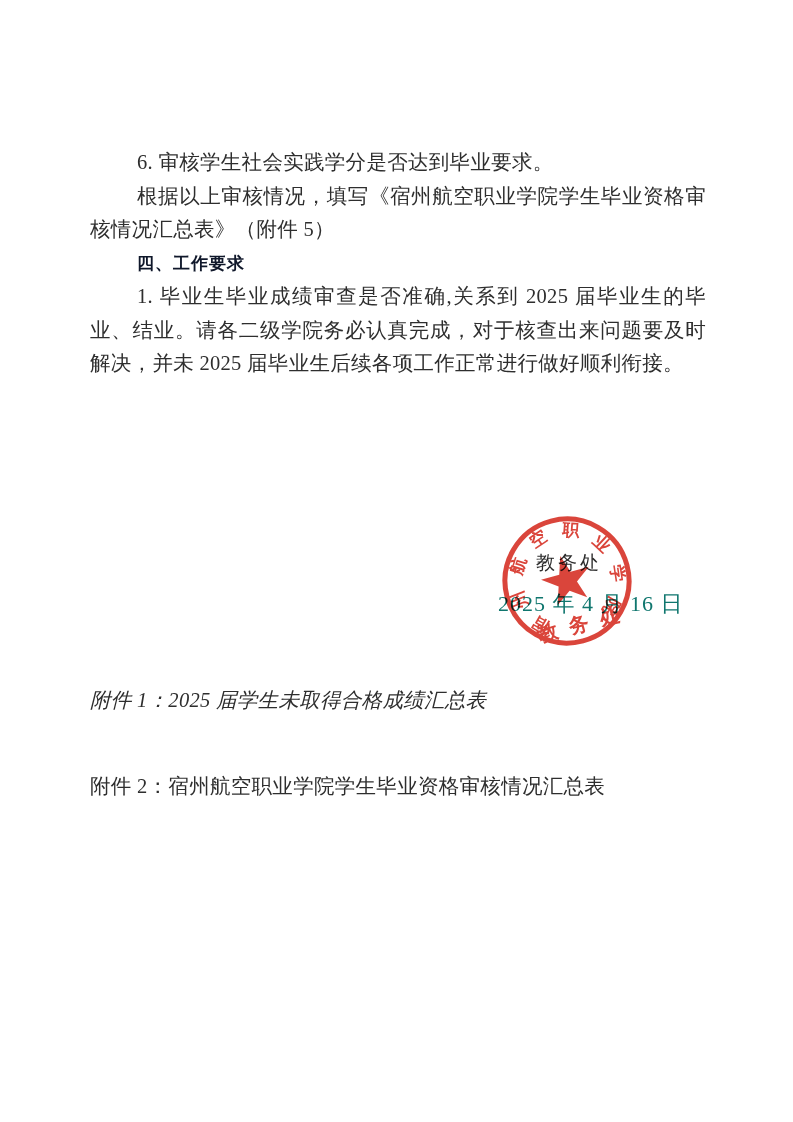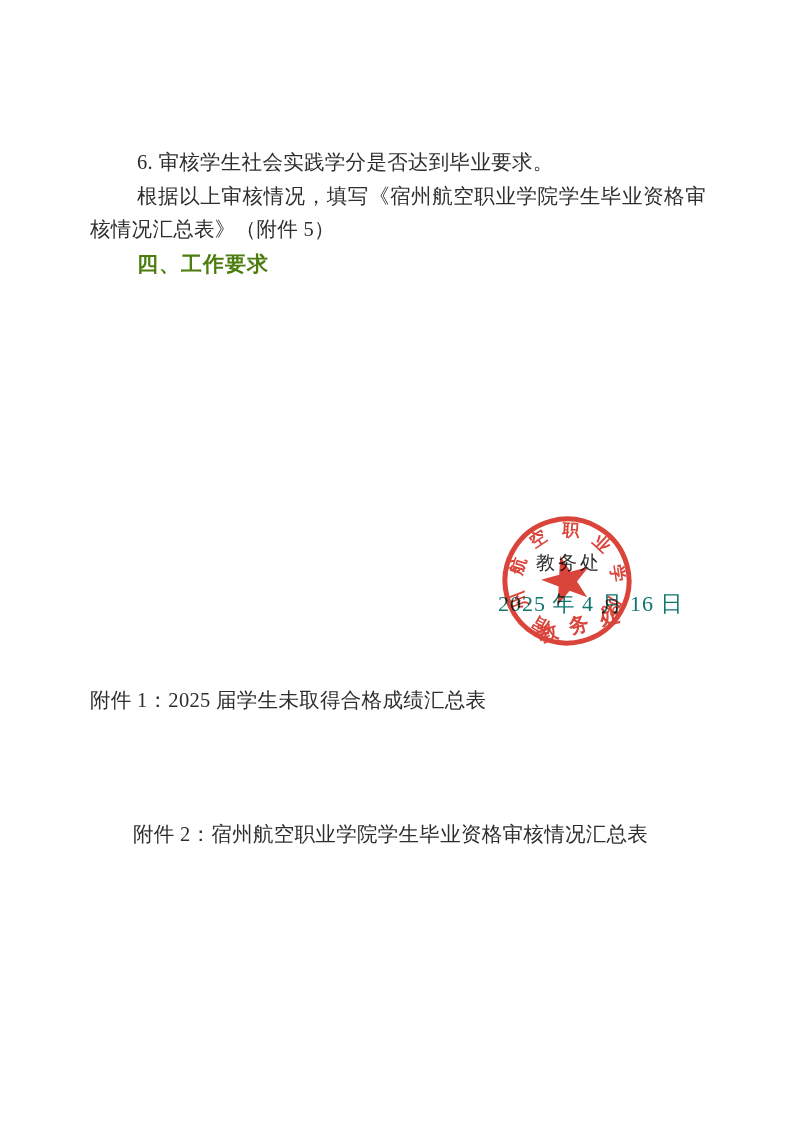--- a/index.html
+++ b/index.html
@@ -21,22 +21,22 @@
     line-height: 33.5px;
     color: #2e2e2e;
     text-align: justify;
     text-justify: inter-character;
     letter-spacing: 0.3px;
   }
   .doc-body p { margin: 0; text-indent: 47px; }
   .doc-body p.heading {
     font-family: "Liberation Sans", "DejaVu Sans", sans-serif;
     font-weight: bold;
-    color: #4d7c0f;
-    font-size: 21px;
+    color: #0f172a;
+    font-size: 17px;
     letter-spacing: 1px;
   }
   .sig-dept {
     position: absolute;
     left: 536px;
     top: 550px;
     font-size: 19px;
     letter-spacing: 3px;
     color: #2b2b2b;
     white-space: nowrap;
@@ -65,42 +65,43 @@
     font-weight: bold;
   }
   .attachment {
     position: absolute;
     left: 90px;
     font-size: 20.5px;
     letter-spacing: 0.3px;
     color: #2e2e2e;
     white-space: nowrap;
   }
-  .attachment.first { top: 686px; }
-  .attachment.second { top: 820px; margin-left: 43px; }
+  .attachment.first { top: 686px; font-style: italic; }
+  .attachment.second { top: 772px; }
   .page-footer {
     position: absolute;
     top: 1031px;
     right: 88px;
     font-size: 17px;
     color: #222222;
     white-space: nowrap;
   }
   .page-footer .dash { color: #8c8c8c; }
   .page-footer .num { color: #1d1d1d; padding: 0 1px; }
 </style>
 </head>
 <body>
 
 <div class="page">
 
   <div class="doc-body">
     <p>6. 审核学生社会实践学分是否达到毕业要求。</p>
     <p>根据以上审核情况，填写《宿州航空职业学院学生毕业资格审核情况汇总表》（附件 5）</p>
     <p class="heading">四、工作要求</p>
+    <p>1. 毕业生毕业成绩审查是否准确,关系到 2025 届毕业生的毕业、结业。请各二级学院务必认真完成，对于核查出来问题要及时解决，并未 2025 届毕业生后续各项工作正常进行做好顺利衔接。</p>
   </div>
 
   <div class="sig-dept">教务处</div>
   <div class="sig-date">2025 年 4 月 16 日</div>
 
   <svg class="seal" viewBox="-70 -70 140 140" aria-hidden="true">
     <g transform="rotate(-15)">
       <circle r="62" fill="none" stroke-width="5" stroke="#d7352a"></circle>
       <g font-size="17" text-anchor="middle">
         <text transform="rotate(-135) translate(0,-45.5)" fill="#d7352a">宿</text>

